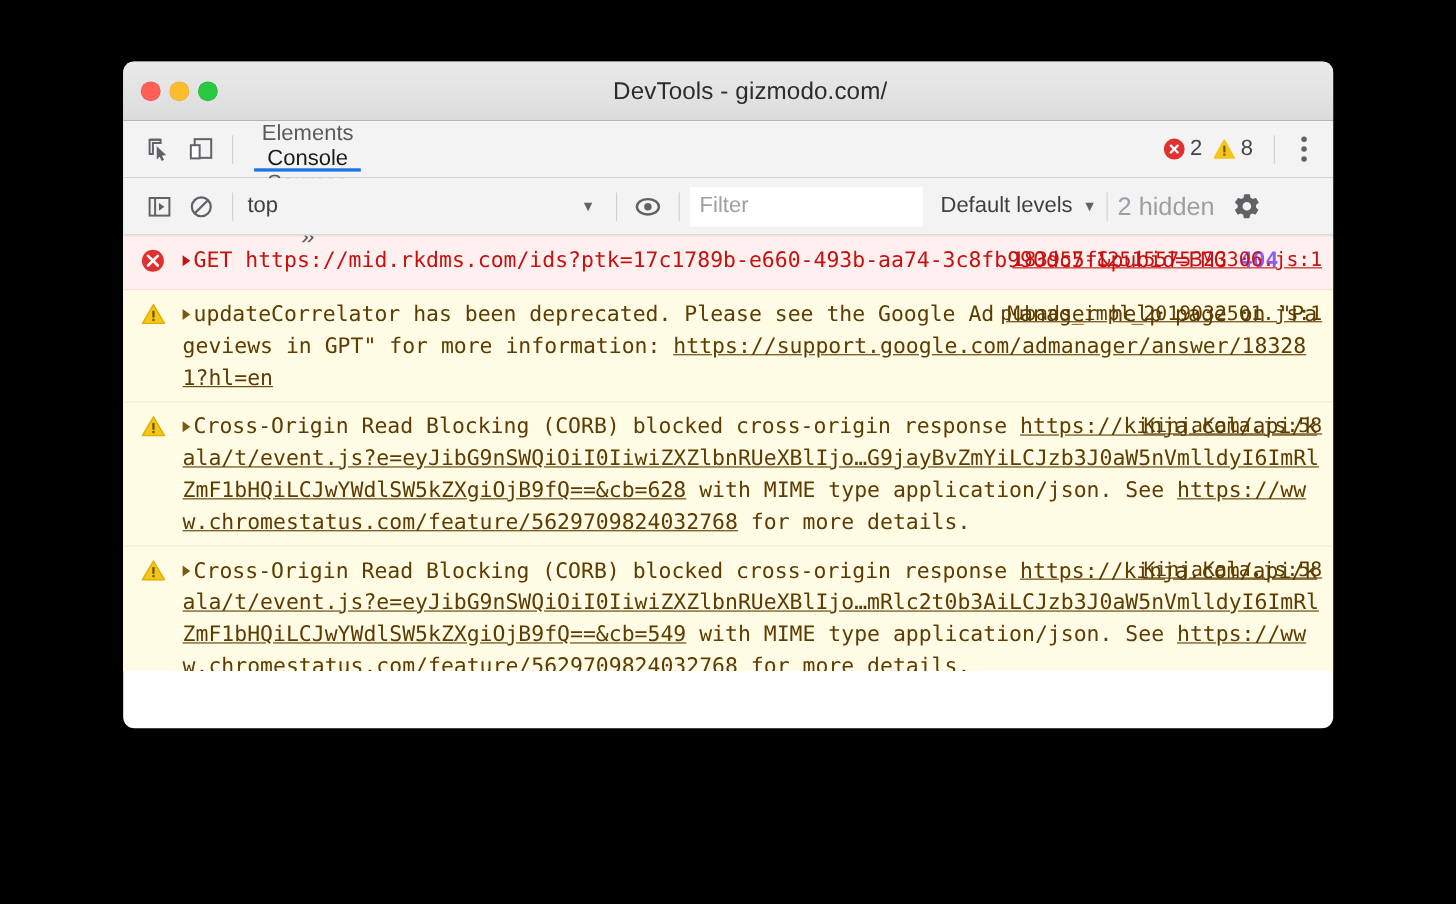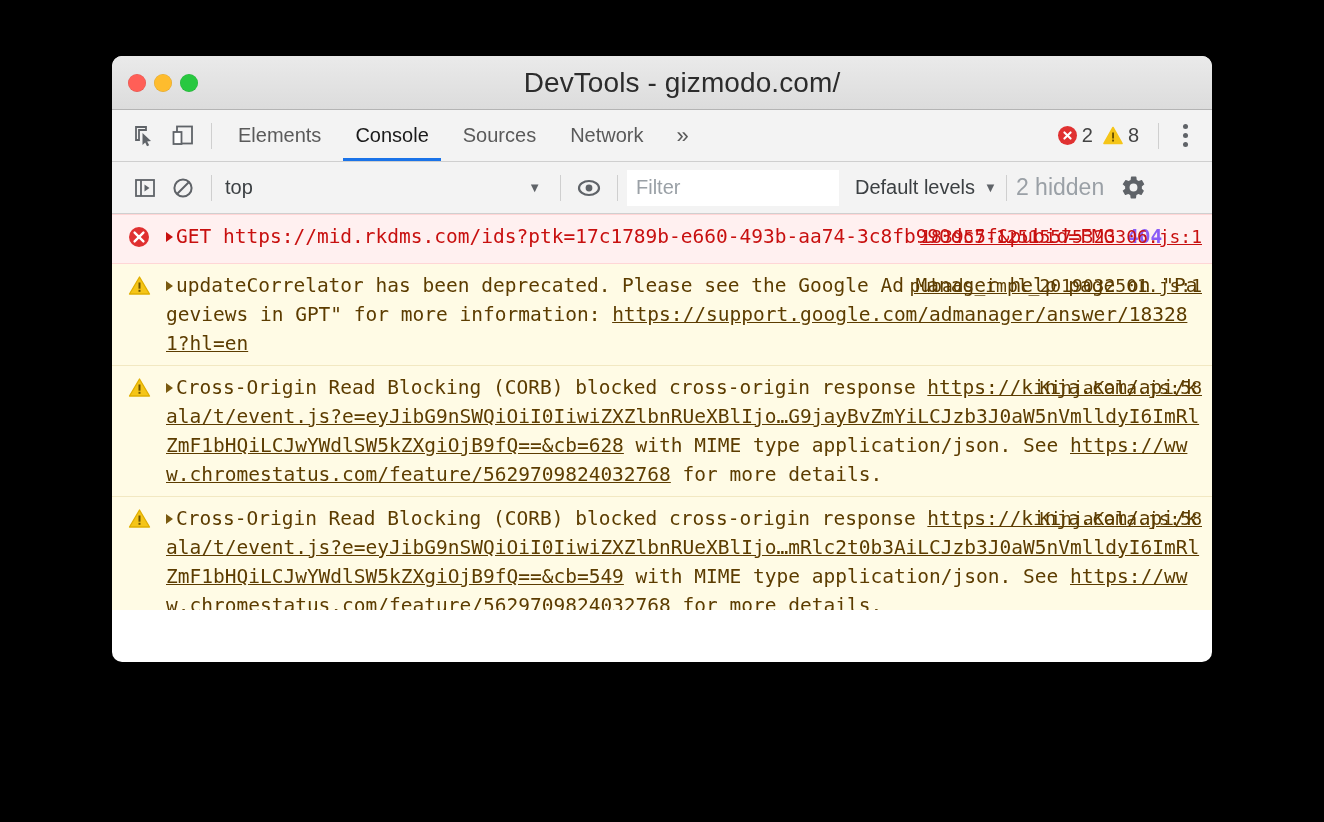--- a/index.html
+++ b/index.html
@@ -42,21 +42,21 @@
     display: flex;
     gap: 8px;
   }
   .dot { width: 18px; height: 18px; border-radius: 50%; display:block; }
   .dot-close  { background: #ff5f57; box-shadow: inset 0 0 0 0.5px rgba(0,0,0,.12); }
   .dot-min    { background: #febc2e; box-shadow: inset 0 0 0 0.5px rgba(0,0,0,.12); }
   .dot-max    { background: #28c840; box-shadow: inset 0 0 0 0.5px rgba(0,0,0,.12); }
   .window-title {
     width: 100%;
     text-align: center;
-    font-size: 28px;
+    font-size: 22px;
     color: #2c2c2c;
     letter-spacing: 0.1px;
     padding-left: 40px;
   }
 
   
   .tabbar {
     position: relative;
     height: 52px;
     background: #f3f3f3;
@@ -65,21 +65,21 @@
     align-items: center;
     padding-left: 14px;
   }
   .icon-btn {
     width: 38px; height: 38px;
     display: flex; align-items: center; justify-content: center;
     cursor: default;
   }
   .vdiv { width: 1px; height: 26px; background: #cfcfcf; margin: 0 9px; }
 
-  .tabs { display: flex; align-items: center; height: 100%; }
+  .tabs { display: flex; align-items: center; height: 100%; flex-direction: column; }
   .tab {
     position: relative;
     height: 100%;
     display: flex; align-items: center;
     padding: 0 17px;
     font-size: 20px;
     color: #5a5a5a;
     white-space: nowrap;
   }
   .tab.active { color: #1a1a1a; }

